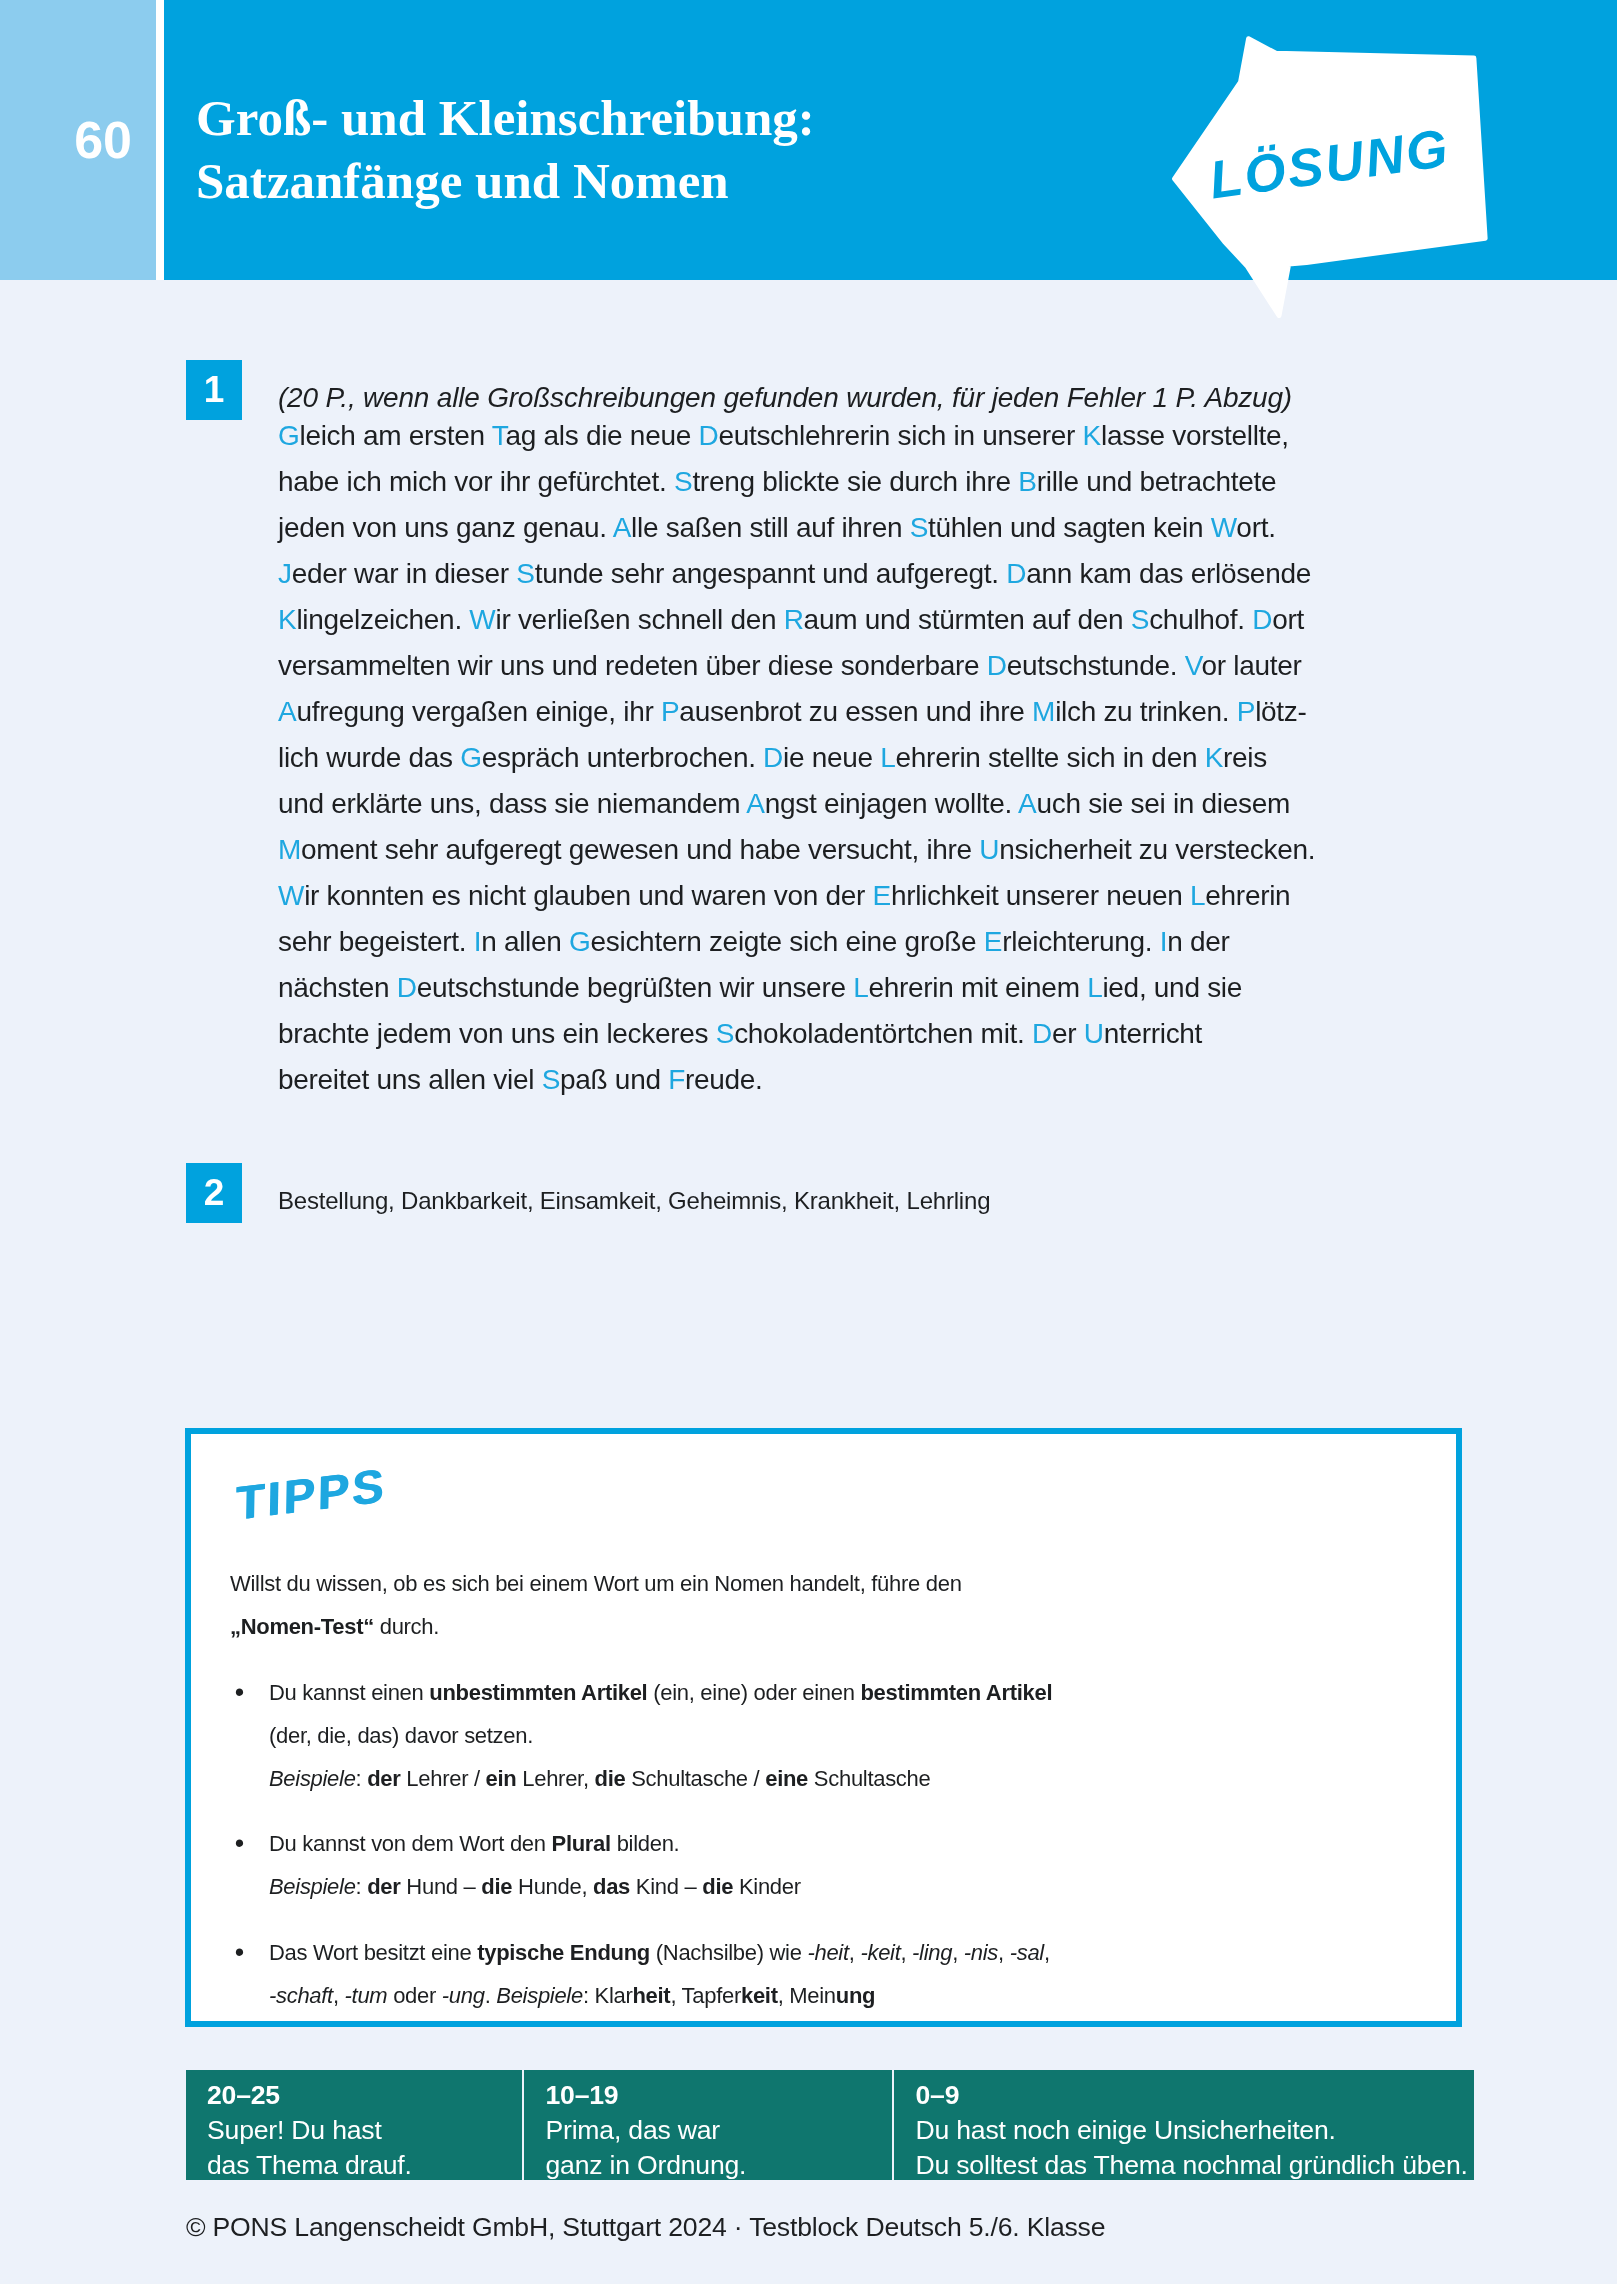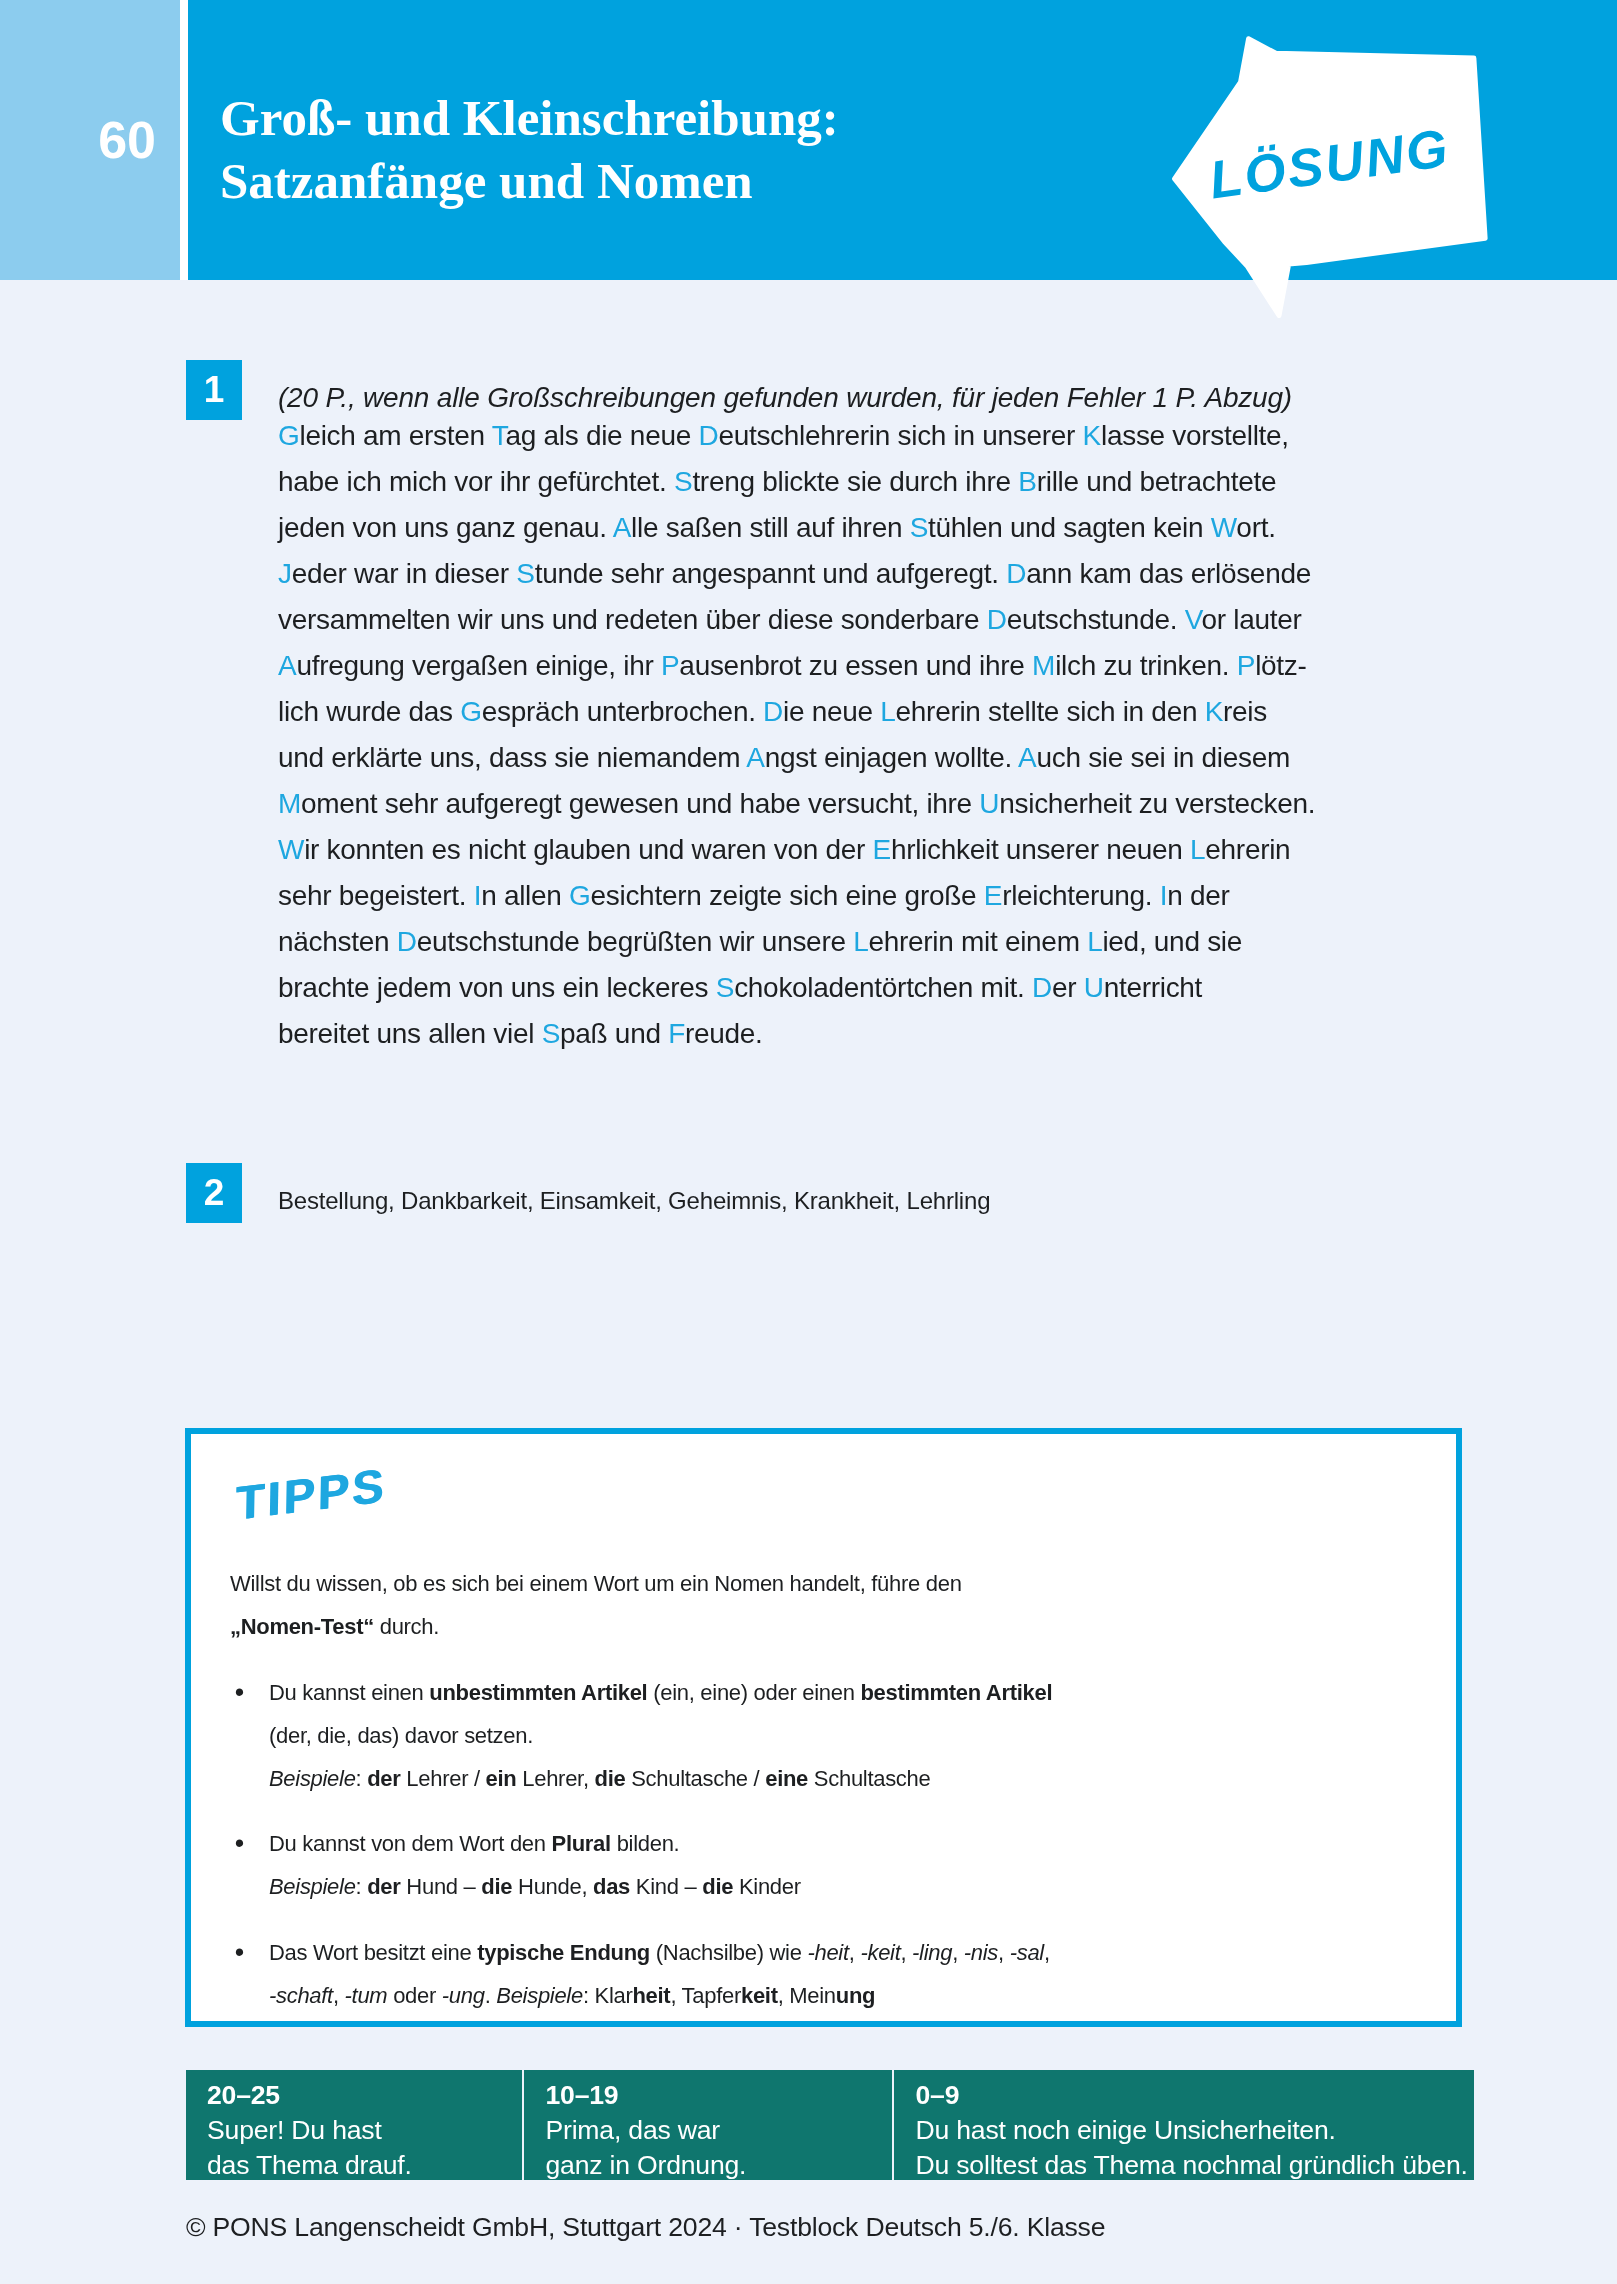--- a/index.html
+++ b/index.html
@@ -7,21 +7,21 @@
     position:relative;
     width:1618px;height:2284px;
     background:#edf2fa;
     font-family:"Liberation Sans", sans-serif;
     color:#1d1f21;
     overflow:hidden;
   }
   
   .header{position:absolute;top:0;left:0;width:1618px;height:280px;display:flex;}
   .pagenum-box{
-    width:180px;height:280px;background:#8cccee;
+    width:156px;height:280px;background:#8cccee;
     display:flex;align-items:center;justify-content:flex-end;
     box-sizing:border-box;padding-right:24px;
   }
   .pagenum{color:#ffffff;font-size:52px;font-weight:bold;}
   .header-gap{width:8px;height:280px;background:#ffffff;}
   .title-box{
     flex:1;height:280px;background:#00a2de;
     box-sizing:border-box;padding:87px 0 0 32px;font-family:Liberation Serif, serif;
   }
   .title-line{color:#ffffff;font-size:51px;font-weight:bold;line-height:63px;white-space:nowrap;}
@@ -111,20 +111,21 @@
       <span>1</span>
     </div>
     <div class="task-head">
       <span class="instruction">(20 P., wenn alle Großschreibungen gefunden wurden, für jeden Fehler 1 P. Abzug)</span>
     </div>
     <div class="paragraph" id="solution-paragraph">
         <div class="pline"><span class="hl">G</span>leich am ersten <span class="hl">T</span>ag als die neue <span class="hl">D</span>eutschlehrerin sich in unserer <span class="hl">K</span>lasse vorstellte,</div>
         <div class="pline">habe ich mich vor ihr gefürchtet. <span class="hl">S</span>treng blickte sie durch ihre <span class="hl">B</span>rille und betrachtete</div>
         <div class="pline">jeden von uns ganz genau. <span class="hl">A</span>lle saßen still auf ihren <span class="hl">S</span>tühlen und sagten kein <span class="hl">W</span>ort.</div>
         <div class="pline"><span class="hl">J</span>eder war in dieser <span class="hl">S</span>tunde sehr angespannt und aufgeregt. <span class="hl">D</span>ann kam das erlösende</div>
+        <div class="pline"><span class="hl">K</span>lingelzeichen. <span class="hl">W</span>ir verließen schnell den <span class="hl">R</span>aum und stürmten auf den <span class="hl">S</span>chulhof. <span class="hl">D</span>ort</div>
         <div class="pline">versammelten wir uns und redeten über diese sonderbare <span class="hl">D</span>eutschstunde. <span class="hl">V</span>or lauter</div>
         <div class="pline"><span class="hl">A</span>ufregung vergaßen einige, ihr <span class="hl">P</span>ausenbrot zu essen und ihre <span class="hl">M</span>ilch zu trinken. <span class="hl">P</span>lötz-</div>
         <div class="pline">lich wurde das <span class="hl">G</span>espräch unterbrochen. <span class="hl">D</span>ie neue <span class="hl">L</span>ehrerin stellte sich in den <span class="hl">K</span>reis</div>
         <div class="pline">und erklärte uns, dass sie niemandem <span class="hl">A</span>ngst einjagen wollte. <span class="hl">A</span>uch sie sei in diesem</div>
         <div class="pline"><span class="hl">M</span>oment sehr aufgeregt gewesen und habe versucht, ihre <span class="hl">U</span>nsicherheit zu verstecken.</div>
         <div class="pline"><span class="hl">W</span>ir konnten es nicht glauben und waren von der <span class="hl">E</span>hrlichkeit unserer neuen <span class="hl">L</span>ehrerin</div>
         <div class="pline">sehr begeistert. <span class="hl">I</span>n allen <span class="hl">G</span>esichtern zeigte sich eine große <span class="hl">E</span>rleichterung. <span class="hl">I</span>n der</div>
         <div class="pline">nächsten <span class="hl">D</span>eutschstunde begrüßten wir unsere <span class="hl">L</span>ehrerin mit einem <span class="hl">L</span>ied, und sie</div>
         <div class="pline">brachte jedem von uns ein leckeres <span class="hl">S</span>chokoladentörtchen mit. <span class="hl">D</span>er <span class="hl">U</span>nterricht</div>
         <div class="pline">bereitet uns allen viel <span class="hl">S</span>paß und <span class="hl">F</span>reude.</div>

